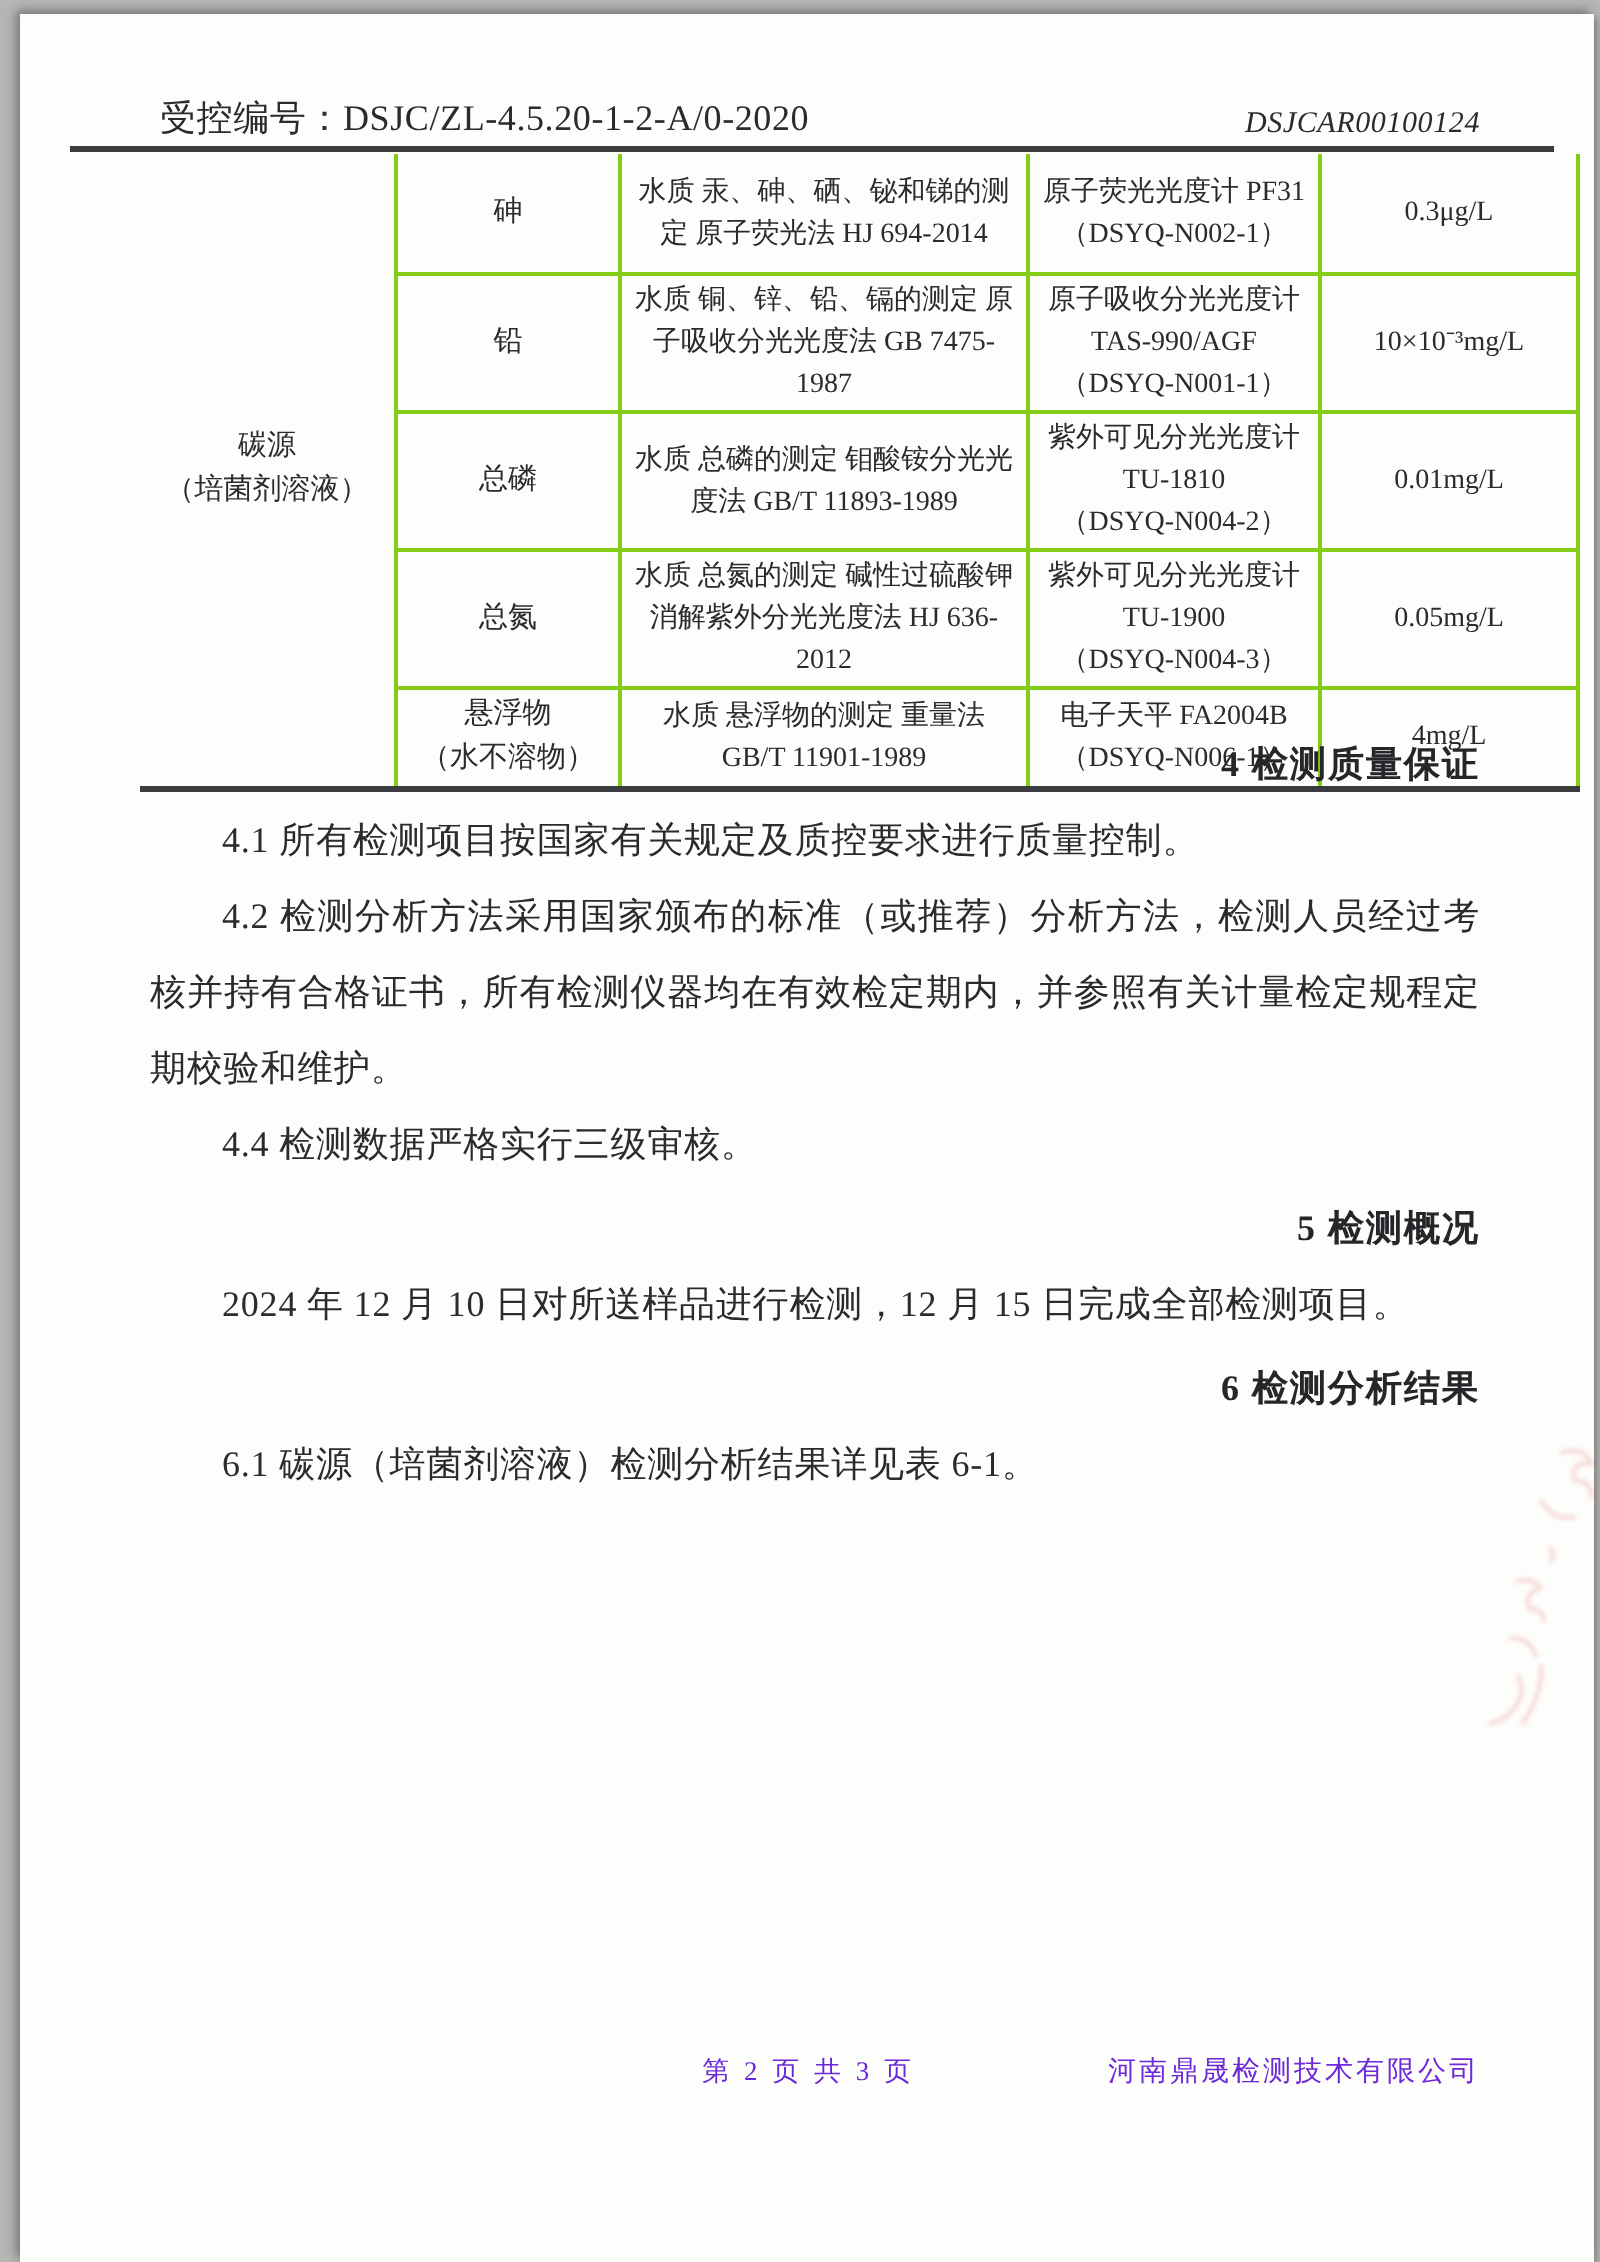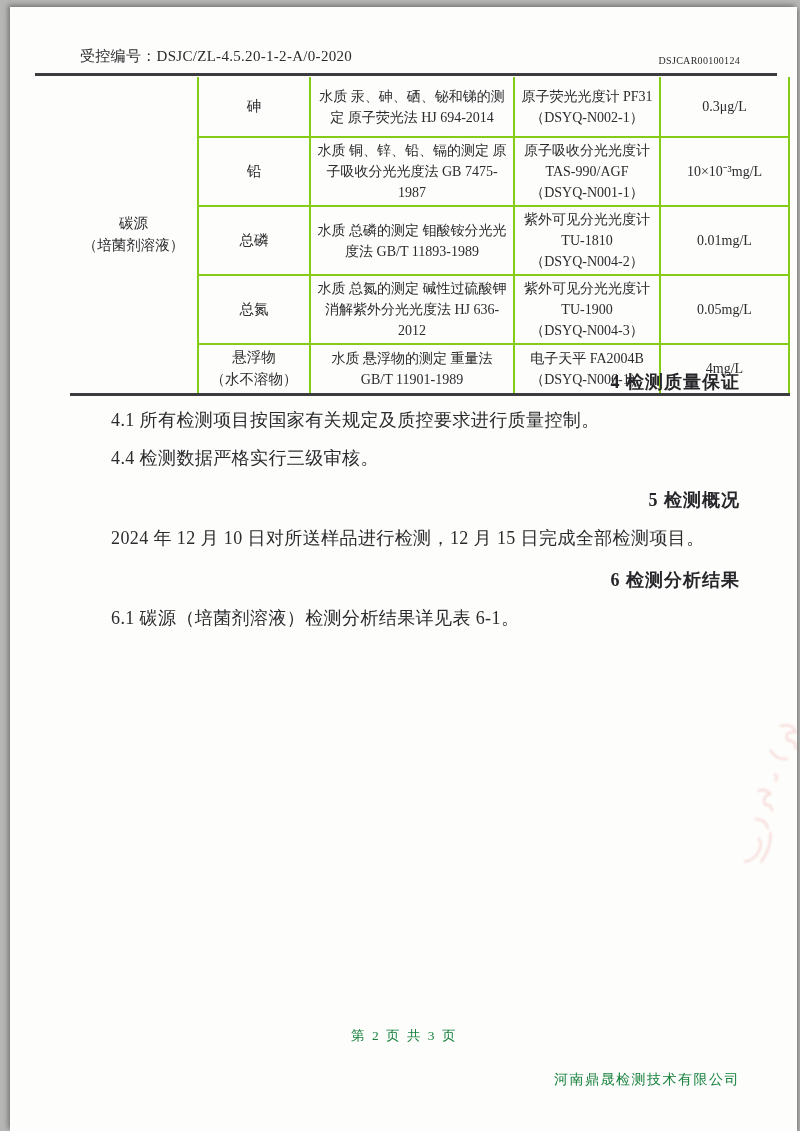--- a/index.html
+++ b/index.html
@@ -15,22 +15,22 @@
     background:#fdfdfb;
     box-shadow:-2px -2px 5px rgba(0,0,0,.35), 2px 2px 3px rgba(0,0,0,.2);
     color:#2b2b2e;
   }
   
   .hdr{
     position:absolute;left:70px;right:57px;top:40px;
     display:flex;justify-content:space-between;align-items:flex-end;
     font-size:15px;letter-spacing:.3px;
   }
-  .hdr .ctrl{font-size:15px;}
-  .hdr .rep{font-size:10px;}
+  .hdr .ctrl{font-size:18px;}
+  .hdr .rep{font-size:15px;font-style:italic;}
   .rule{
     position:absolute;left:25px;right:20px;top:66px;
     border-top:3px solid #3c3c40;
   }
   
   table.res{
     position:absolute;left:60px;top:70px;
     border-collapse:collapse;
     table-layout:fixed;
     width:676px;
@@ -68,28 +68,28 @@
   }
   
   .stamp{
     position:absolute;right:-6px;top:675px;width:60px;height:200px;
     opacity:.5;filter:blur(1.1px);
     pointer-events:none;
   }
   
   .footer{
     position:absolute;left:65px;right:57px;top:1020px;
-    height:24px;font-size:13.5px;color:#15803d;
+    height:24px;font-size:13.5px;color:#6d28d9;
   }
   .footer .page-info{
     position:absolute;left:50%;transform:translateX(-53%);
     letter-spacing:2px;
   }
   .footer .company{
-    position:absolute;right:0;letter-spacing:1.5px;font-size:14px;margin-top:44px;
+    position:absolute;right:0;letter-spacing:1.5px;font-size:14px;
   }
 </style>
 </head>
 <body>
 
 <div class="paper">
 
   <div class="hdr">
     <span class="ctrl">受控编号：DSJC/ZL-4.5.20-1-2-A/0-2020</span>
     <span class="rep">DSJCAR00100124</span>
@@ -147,20 +147,21 @@
         <span class="inst-code">（DSYQ-N006-1）</span>
       </td>
       <td class="c-limit">4mg/L</td>
     </tr>
   </tbody>
     </table>
 
   <div class="content">
     <h2 class="sec">4 检测质量保证</h2>
     <p class="para">4.1 所有检测项目按国家有关规定及质控要求进行质量控制。</p>
+    <p class="para">4.2 检测分析方法采用国家颁布的标准（或推荐）分析方法，检测人员经过考核并持有合格证书，所有检测仪器均在有效检定期内，并参照有关计量检定规程定期校验和维护。</p>
     <p class="para">4.4 检测数据严格实行三级审核。</p>
     <h2 class="sec">5 检测概况</h2>
     <p class="para">2024 年 12 月 10 日对所送样品进行检测，12 月 15 日完成全部检测项目。</p>
     <h2 class="sec">6 检测分析结果</h2>
     <p class="para">6.1 碳源（培菌剂溶液）检测分析结果详见表 6-1。</p>
   </div>
 
   <svg class="stamp" viewBox="0 0 60 200" xmlns="http://www.w3.org/2000/svg">
     <g stroke="#e2736f" stroke-width="2" fill="none" stroke-linecap="round" opacity="0.55" transform="rotate(14 30 100)">
       <path d="M38 18 q6 4 4 12"></path>

